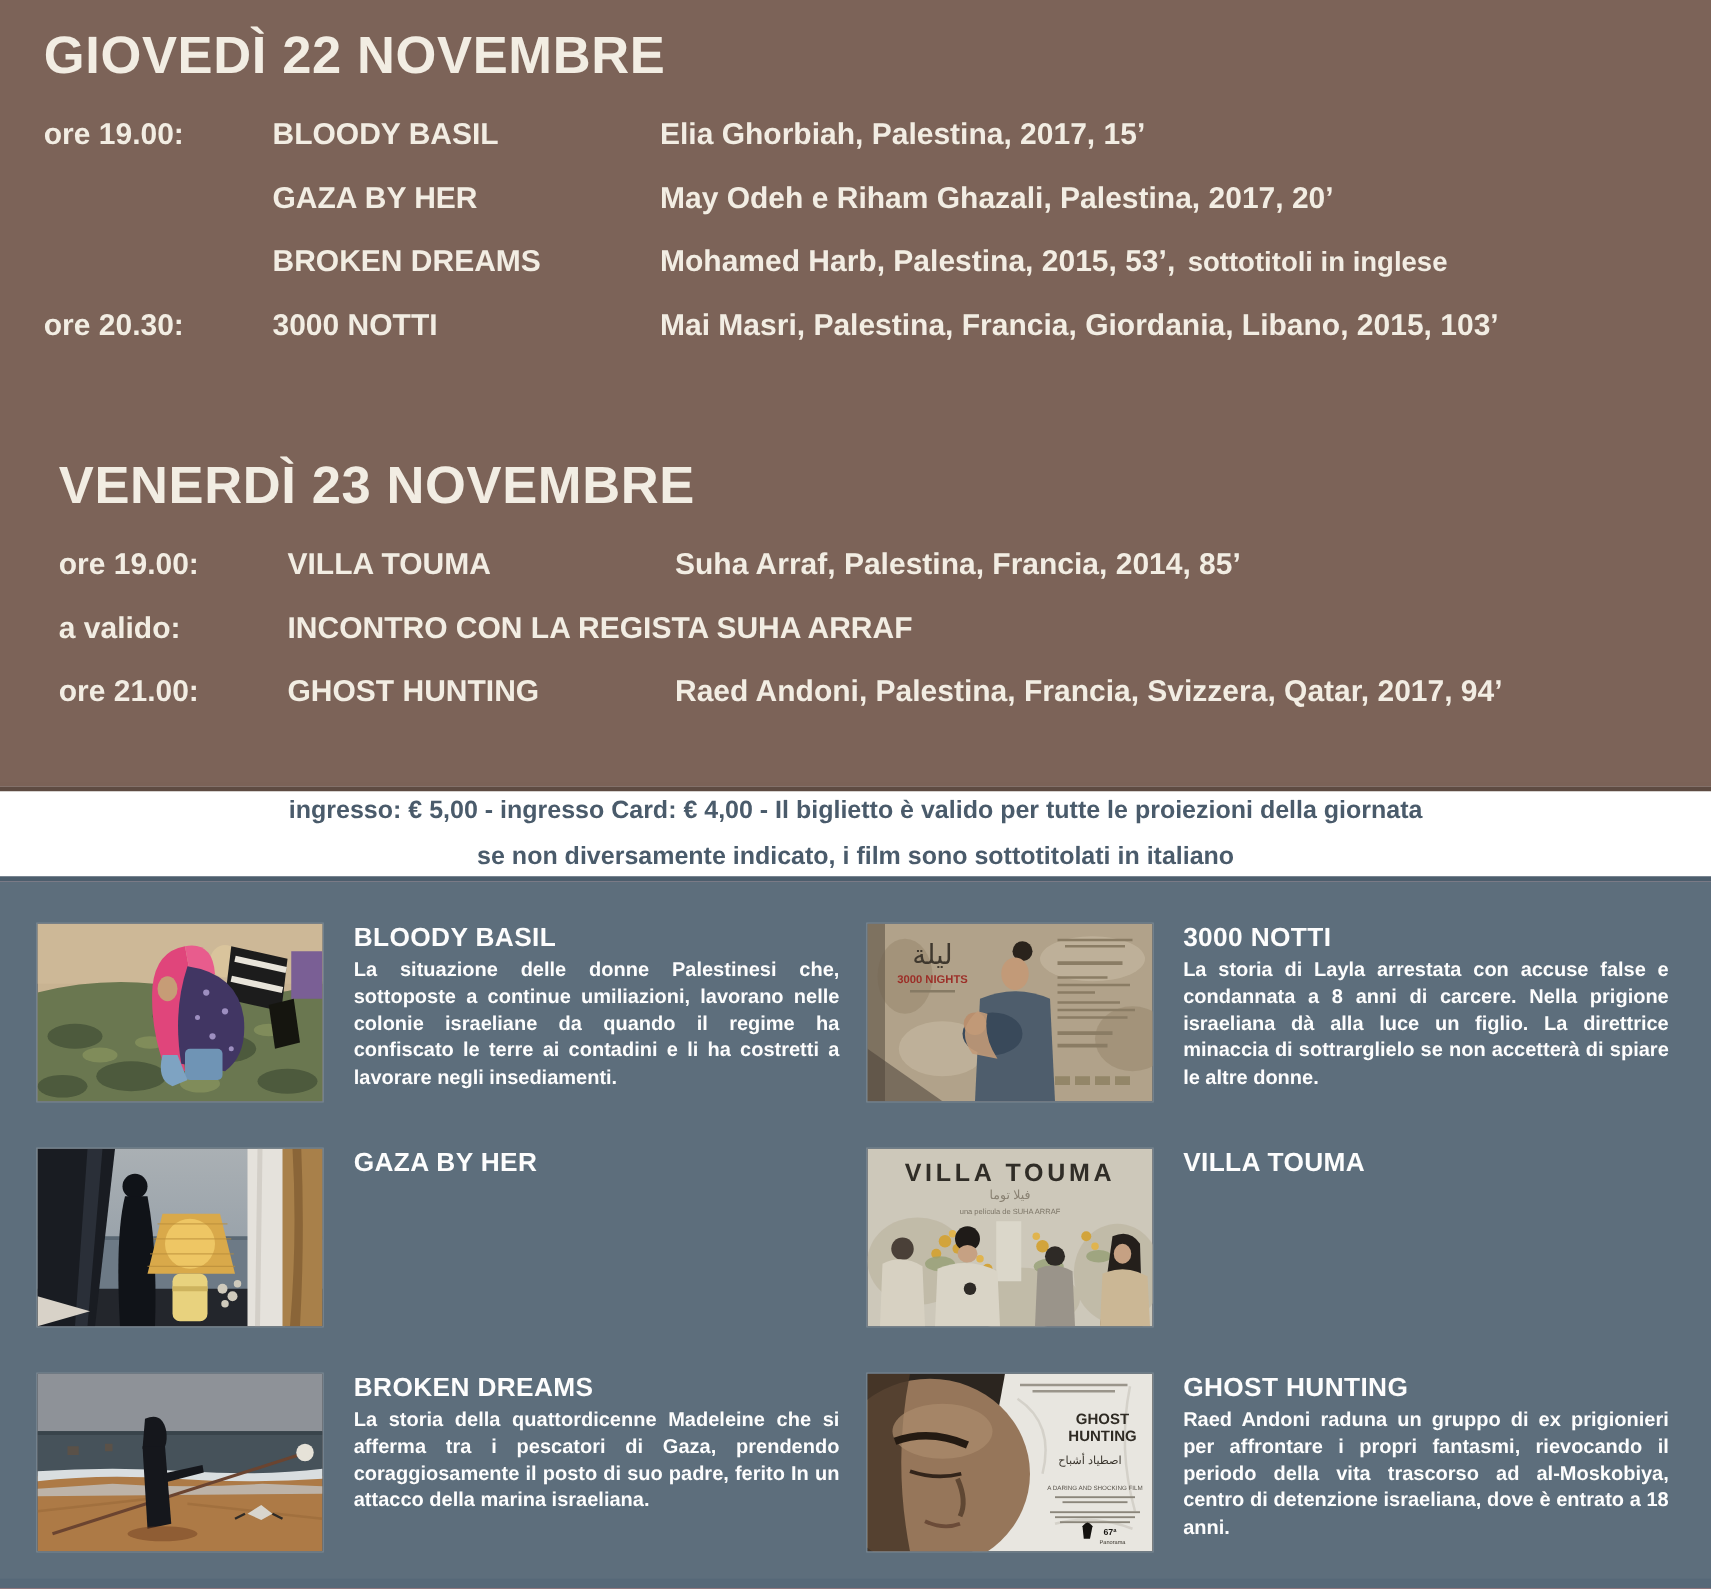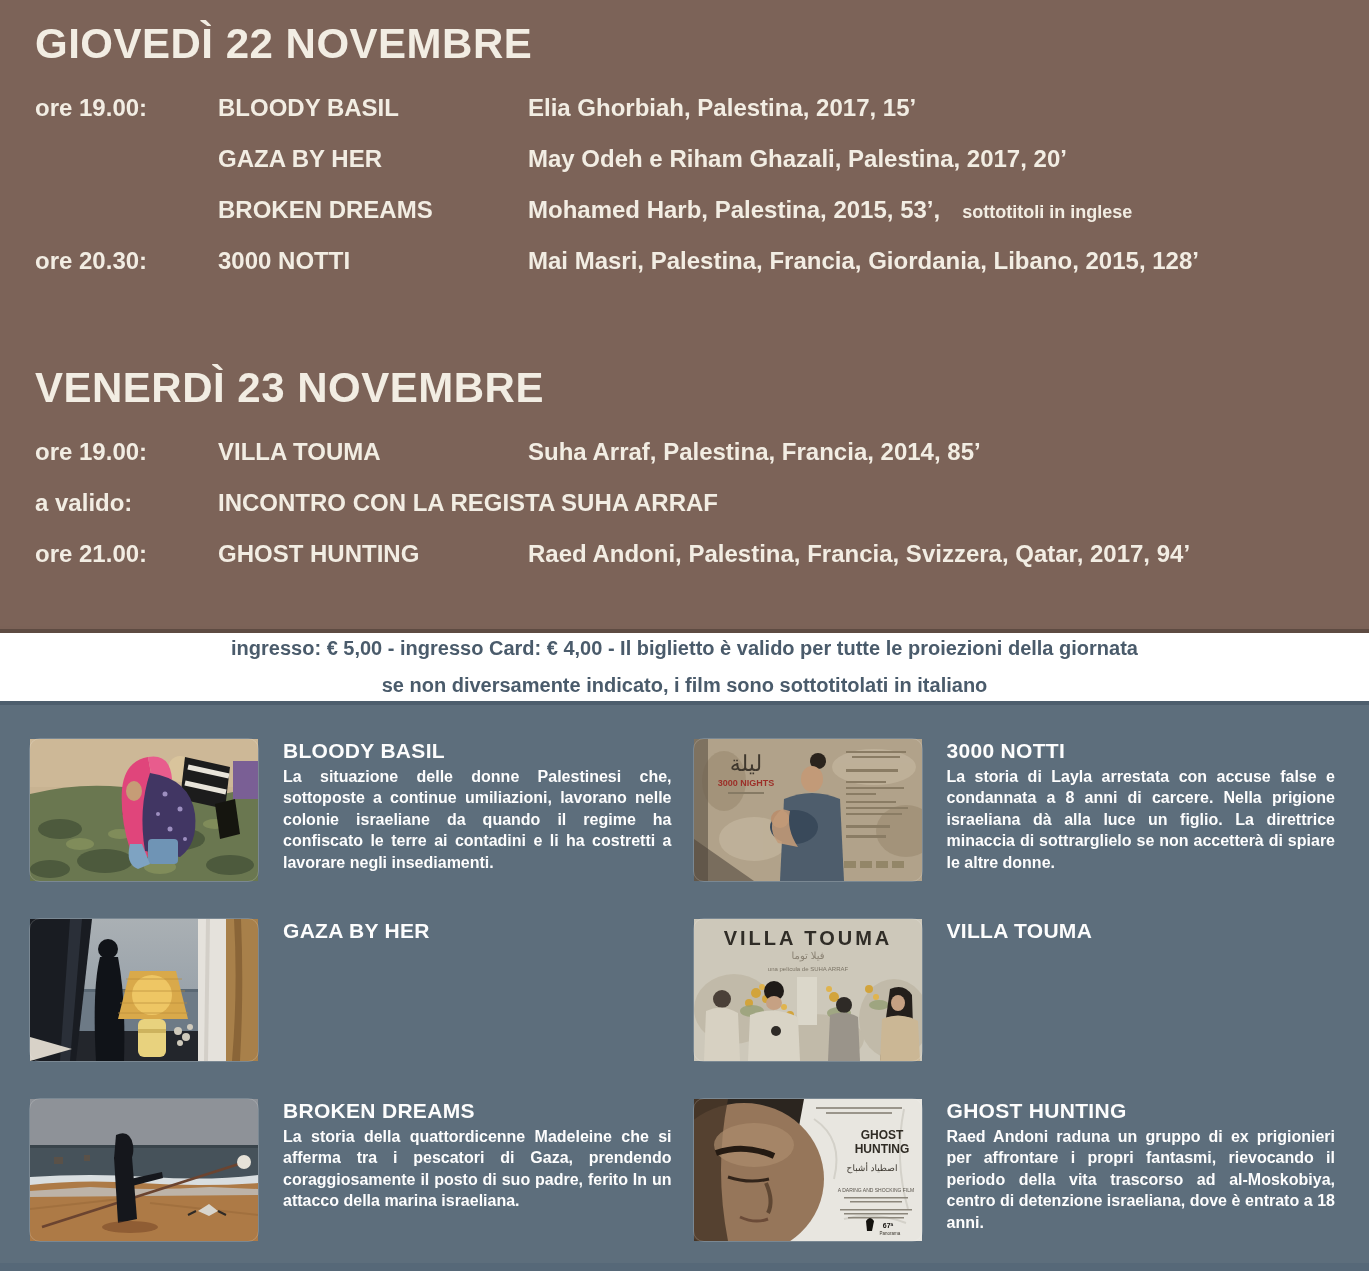--- a/index.html
+++ b/index.html
@@ -2,36 +2,36 @@
 <html><head>
 <meta charset="utf-8">
 <style>
   * { margin:0; padding:0; box-sizing:border-box; }
   body { font-family:"Liberation Sans", sans-serif; background:#333; }
   .poster { width:1369px; height:1271px; position:relative; overflow:hidden; background:#fca5a5; }
 
   
   .schedule { background:#7c6358; color:#f2ede3; padding:20px 30px 0 35px; height:629px; border-bottom:3px solid #63504706; }
   .day-title { font-size:42px; font-weight:700; letter-spacing:0.5px; margin-bottom:26px; color:#f2ede3; }
-  .day-block + .day-block { margin-top:66px; }
+  .day-block + .day-block { margin-top:66px;margin-left:12px; }
   .sched-row { display:grid; grid-template-columns:183px 310px 1fr; align-items:baseline; min-height:51px; font-size:24px; font-weight:700; }
   .sched-row .film { white-space:nowrap; overflow:visible; }
   .sched-row .credits { white-space:nowrap; }
-  .sched-row .note { font-size:18px; font-weight:700; margin-left:22px; }
+  .sched-row .note { font-size:22px; font-weight:700; margin-left:10px; }
 
   
   .band { background:#ffffff; height:76px; border-top:4px solid #5e4b42; border-bottom:4px solid #4d5e6d;
           display:flex; flex-direction:column; justify-content:space-between; align-items:center; }
   .band div { color:#4a5b6b; font-size:20px; font-weight:700; line-height:1.55; text-align:center; }
 
   
   .films { background:#5d6e7c; height:559px; padding:34px 28px 0 30px;
            display:grid; grid-template-columns:1fr 1fr; column-gap:16px; row-gap:38px; align-content:start; }
   .film-card { display:flex; gap:25px; }
-  .thumb { width:228px; height:142px; flex:none; outline:1px solid rgba(255,255,255,0.18); background:#444;border-radius:10px; }
+  .thumb { width:228px; height:142px; flex:none; outline:1px solid rgba(255,255,255,0.18); background:#444; }
   .thumb svg { display:block; width:228px; height:142px; }
   .film-text { flex:1; min-width:0; padding-right:6px; }
   .film-title { font-size:21px; font-weight:700; color:#fdfdfd; margin-bottom:3px; letter-spacing:0.3px; }
   .film-desc { font-size:16px; font-weight:700; color:#fdfdfd; line-height:1.34; text-align:justify; }
   .bottom-strip { position:absolute; left:0; bottom:0; width:100%; height:8px; background:#566878; }
 </style>
 </head>
 <body>
 
 <div class="poster">
@@ -51,21 +51,21 @@
         <span class="credits">May Odeh e Riham Ghazali, Palestina, 2017,  20’</span>
       </div>
       <div class="sched-row">
         <span class="time"></span>
         <span class="film">BROKEN DREAMS</span>
         <span class="credits"><span>Mohamed Harb, Palestina, 2015, 53’,</span><span class="note">sottotitoli in inglese</span></span>
       </div>
       <div class="sched-row">
         <span class="time">ore 20.30:</span>
         <span class="film">3000 NOTTI</span>
-        <span class="credits">Mai Masri, Palestina, Francia, Giordania, Libano, 2015, 128’</span>
+        <span class="credits">Mai Masri, Palestina, Francia, Giordania, Libano, 2015, 103’</span>
       </div>
     </div>
 
     <div class="day-block">
       <div class="day-title">VENERDÌ 23 NOVEMBRE</div>
       <div class="sched-row">
         <span class="time">ore 19.00:</span>
         <span class="film">VILLA TOUMA</span>
         <span class="credits">Suha Arraf, Palestina, Francia, 2014,  85’</span>
       </div>

